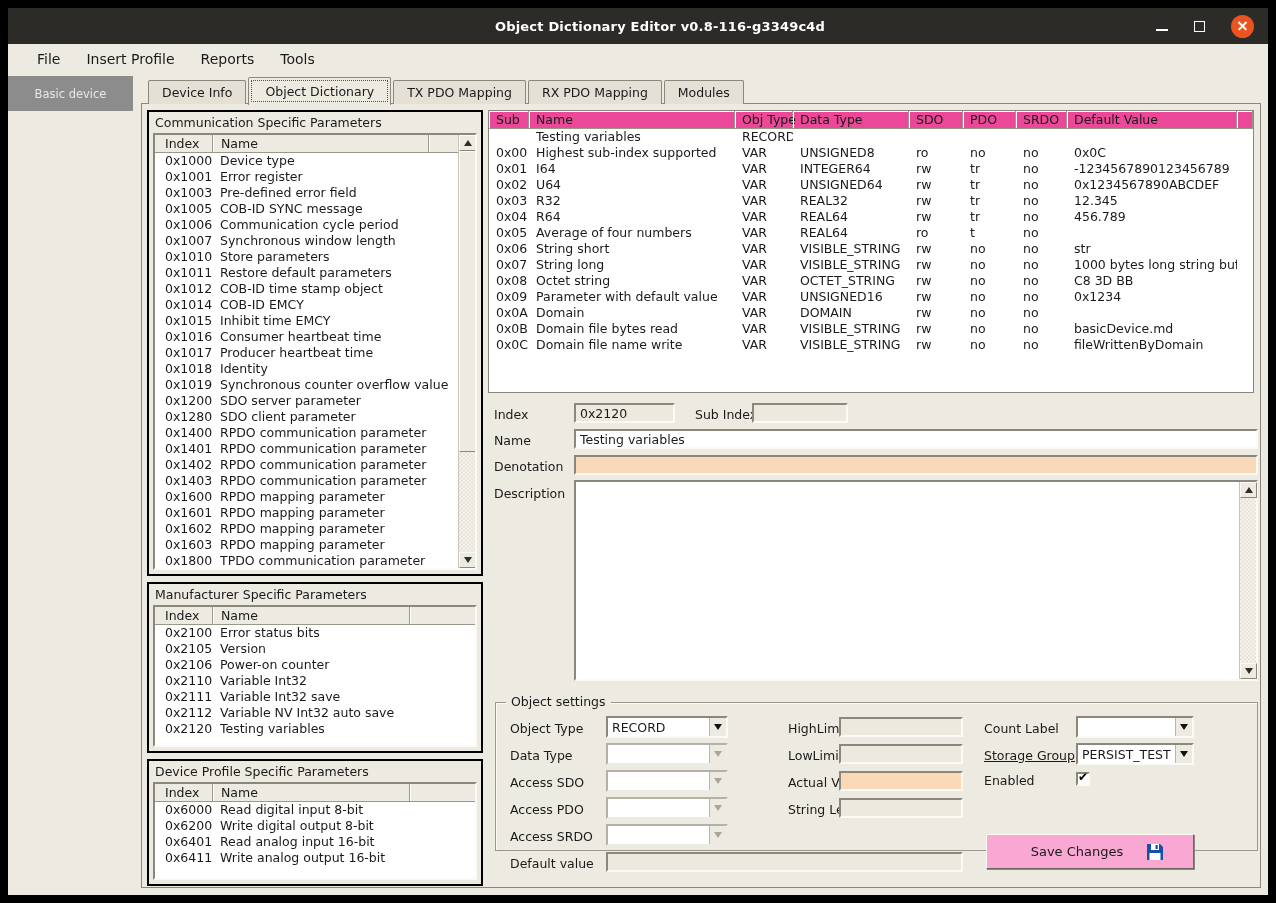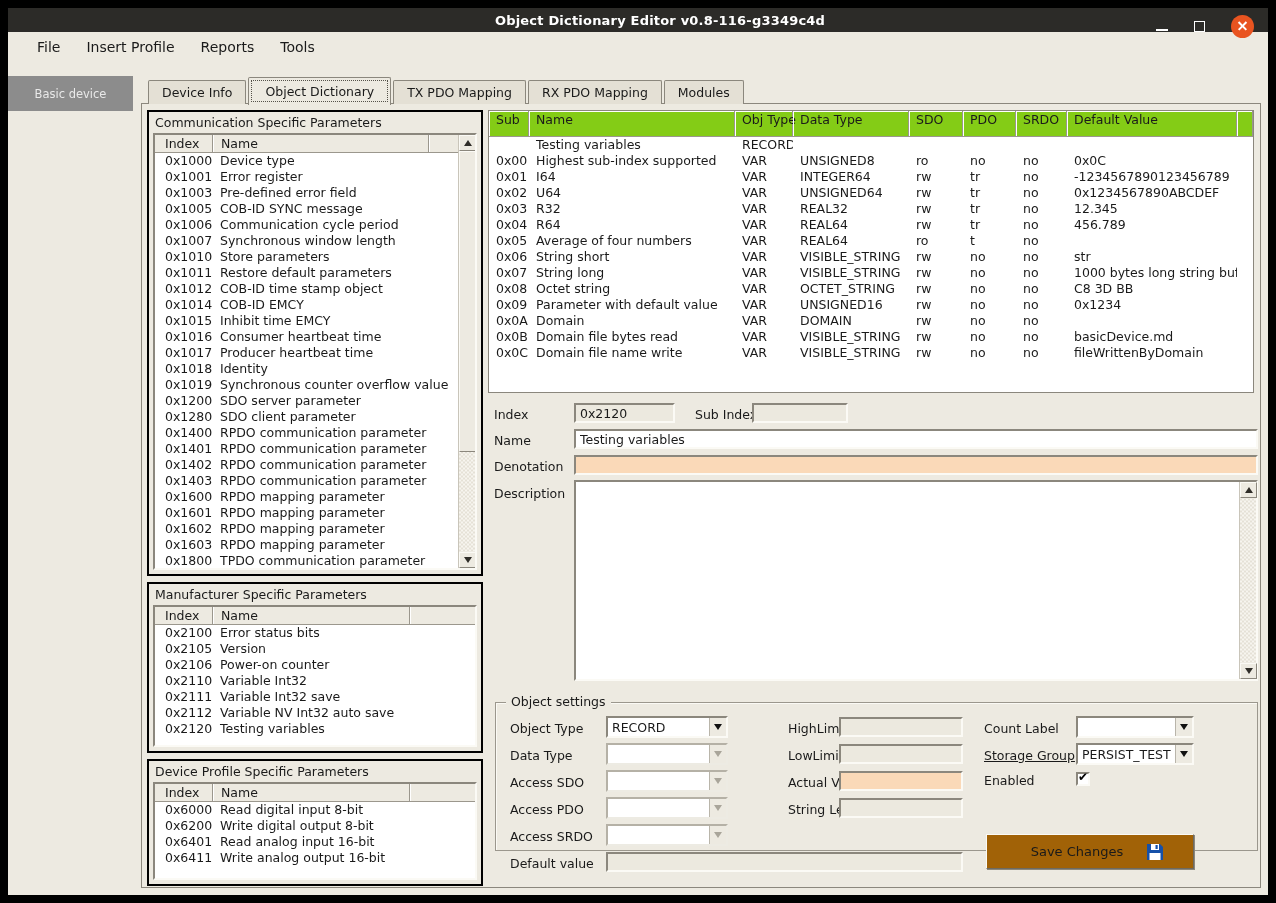--- a/index.html
+++ b/index.html
@@ -2,21 +2,21 @@
 <html><head>
 <meta charset="utf-8">
 <style>
   * { margin:0; padding:0; box-sizing:border-box; }
   html,body { background:#000; }
   body { font-family:"DejaVu Sans","Liberation Sans",sans-serif; color:#1a1a1a; }
   .screen { position:relative; width:1276px; height:903px; background:#000; overflow:hidden; }
   .window { position:absolute; left:8px; top:8px; width:1260px; height:887px; background:#EDEAE1; }
 
   
-  .titlebar { position:relative; height:24px; background:#2C2B28; display:flex; align-items:center; justify-content:center;padding-left:44px; }
+  .titlebar { position:relative; height:36px; background:#2C2B28; display:flex; align-items:center; justify-content:center;padding-left:44px; }
   .titlebar .title { color:#FFFFFF; font-weight:bold; font-size:13px; letter-spacing:.2px; }
   .win-controls { position:absolute; right:14px; top:0; height:36px; display:flex; align-items:center; gap:26px; }
   .btn-min { width:12px; height:2px; background:#fff; margin-top:8px; }
   .btn-max { width:11px; height:11px; border:1.5px solid #fff; background:transparent; }
   .btn-close { width:23px; height:23px; border-radius:50%; background:#E95420; position:relative; }
   .btn-close::before,.btn-close::after { content:""; position:absolute; left:6px; top:10.5px; width:11px; height:1.8px; background:#fff; }
   .btn-close::before { transform:rotate(45deg); }
   .btn-close::after  { transform:rotate(-45deg); }
 
   
@@ -58,21 +58,21 @@
   .arr-up { width:0; height:0; border-left:4px solid transparent; border-right:4px solid transparent; border-bottom:6px solid #2F2D28; }
   .arr-dn { width:0; height:0; border-left:4px solid transparent; border-right:4px solid transparent; border-top:6px solid #2F2D28; }
   .sb-thumb { position:absolute; left:0; width:17px; background:#EDEAE1; border:1px solid; border-color:#FBFAF5 #8B877D #8B877D #FBFAF5; }
 
   
   .right-col { position:absolute; left:346px; top:6px; width:772px; height:776px; }
 
   
   .obj-table { position:absolute; left:0; top:0; width:766px; height:283px; background:#fff; border:1px solid #8B877D; overflow:hidden; }
   .trow,.thead { display:flex; height:16px; font-size:12.5px; line-height:16px; white-space:nowrap; }
-  .thead { height:26px; line-height:17px; background:#84cc16; }
+  .thead { height:18px; line-height:17px; background:#ec4899; }
   .th { border-right:1px solid #9B978D; box-shadow:inset 1px 1px 0 #fff; border-bottom:1px solid #9B978D; padding-left:7px; }
   .tc { overflow:hidden; padding-left:7px; }
   .w0{width:40px;} .w1{width:206px;} .w2{width:58px;} .w3{width:116px;} .w4{width:54px;} .w5{width:53px;} .w6{width:51px;} .w7{width:170px;} .w8{flex:1;}
 
   
   .flabel { position:absolute; font-size:12.5px; }
   .entry { position:absolute; height:20px; border:2px solid; border-color:#8B877D #FBFAF5 #FBFAF5 #8B877D; background:#fff; font-family:inherit; font-size:12.5px; padding:0 4px; color:#1a1a1a; outline:none; }
   .entry.readonly { background:#ECE9DF; }
   .entry.peach { background:#FAD9B8; }
   .descbox { position:absolute; left:86px; top:370px; width:684px; height:201px; background:#fff; border:2px solid; border-color:#8B877D #FBFAF5 #FBFAF5 #8B877D; }
@@ -84,21 +84,21 @@
   .gb-label { position:absolute; font-size:12.5px; }
   .combo { position:absolute; height:22px; background:#fff; border:2px solid; border-color:#8B877D #FBFAF5 #FBFAF5 #8B877D; }
   .combo .cval { position:absolute; left:4px; top:2px; font-size:12.5px; }
   .combo .cbtn { position:absolute; right:0; top:0; bottom:0; width:17px; background:#EDEAE1; border-left:1px solid #B9B5AA; display:flex; align-items:center; justify-content:center; }
   .combo .tri { width:0; height:0; border-left:4px solid transparent; border-right:4px solid transparent; border-top:6px solid #111; }
   .combo.disabled { border-color:#B5B1A6 #EDEBE3 #EDEBE3 #B5B1A6; }
   .combo.disabled .cbtn { background:#EDEAE1; }
   .combo.disabled .tri { border-top-color:#A9A59A; }
   .checkbox { position:absolute; width:14px; height:14px; background:#fff; border:2px solid; border-color:#8B877D #FBFAF5 #FBFAF5 #8B877D; }
   .checkbox .mark { position:absolute; left:0px; top:-4px; font-size:12px; font-weight:bold; color:#000; }
-  .save-btn { position:absolute; left:490px; top:131px; width:208px; height:35px; background:#a16207; border:1px solid; border-color:#FBFAF5 #6E6A60 #6E6A60 #FBFAF5; box-shadow:1px 1px 0 #8B877D; display:flex; align-items:center; justify-content:center; gap:24px; font-size:13px; }
+  .save-btn { position:absolute; left:490px; top:131px; width:208px; height:35px; background:#f9a8d4; border:1px solid; border-color:#FBFAF5 #6E6A60 #6E6A60 #FBFAF5; box-shadow:1px 1px 0 #8B877D; display:flex; align-items:center; justify-content:center; gap:24px; font-size:13px; }
   .save-btn .lbl { margin-left:14px; }
 </style>
 </head>
 <body>
 
 <div class="screen">
   <div class="window">
 
     <div class="titlebar">
       <div class="title">Object Dictionary Editor v0.8-116-g3349c4d</div>

